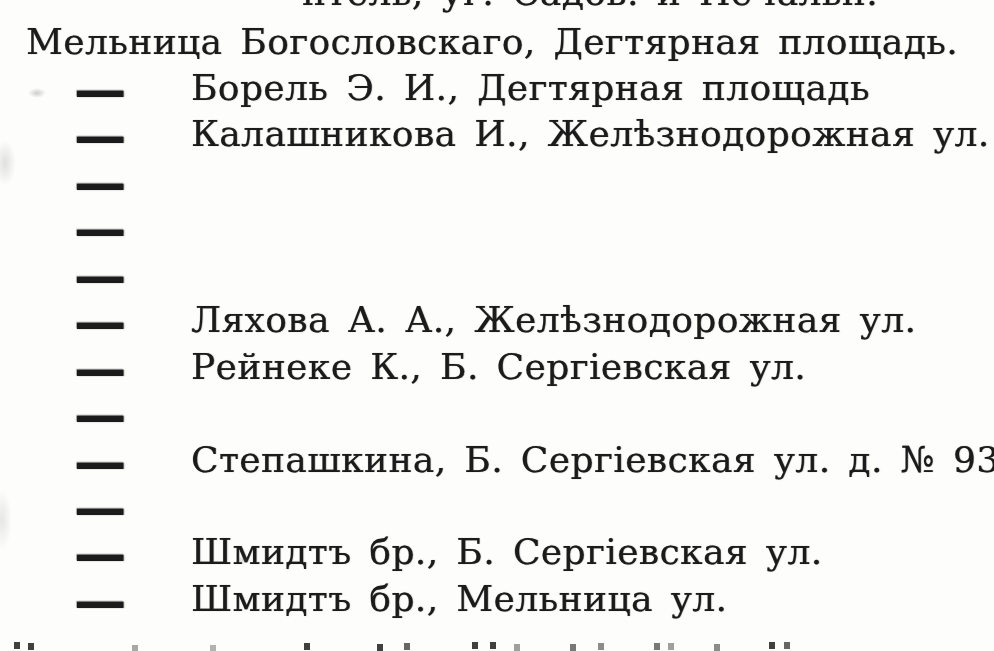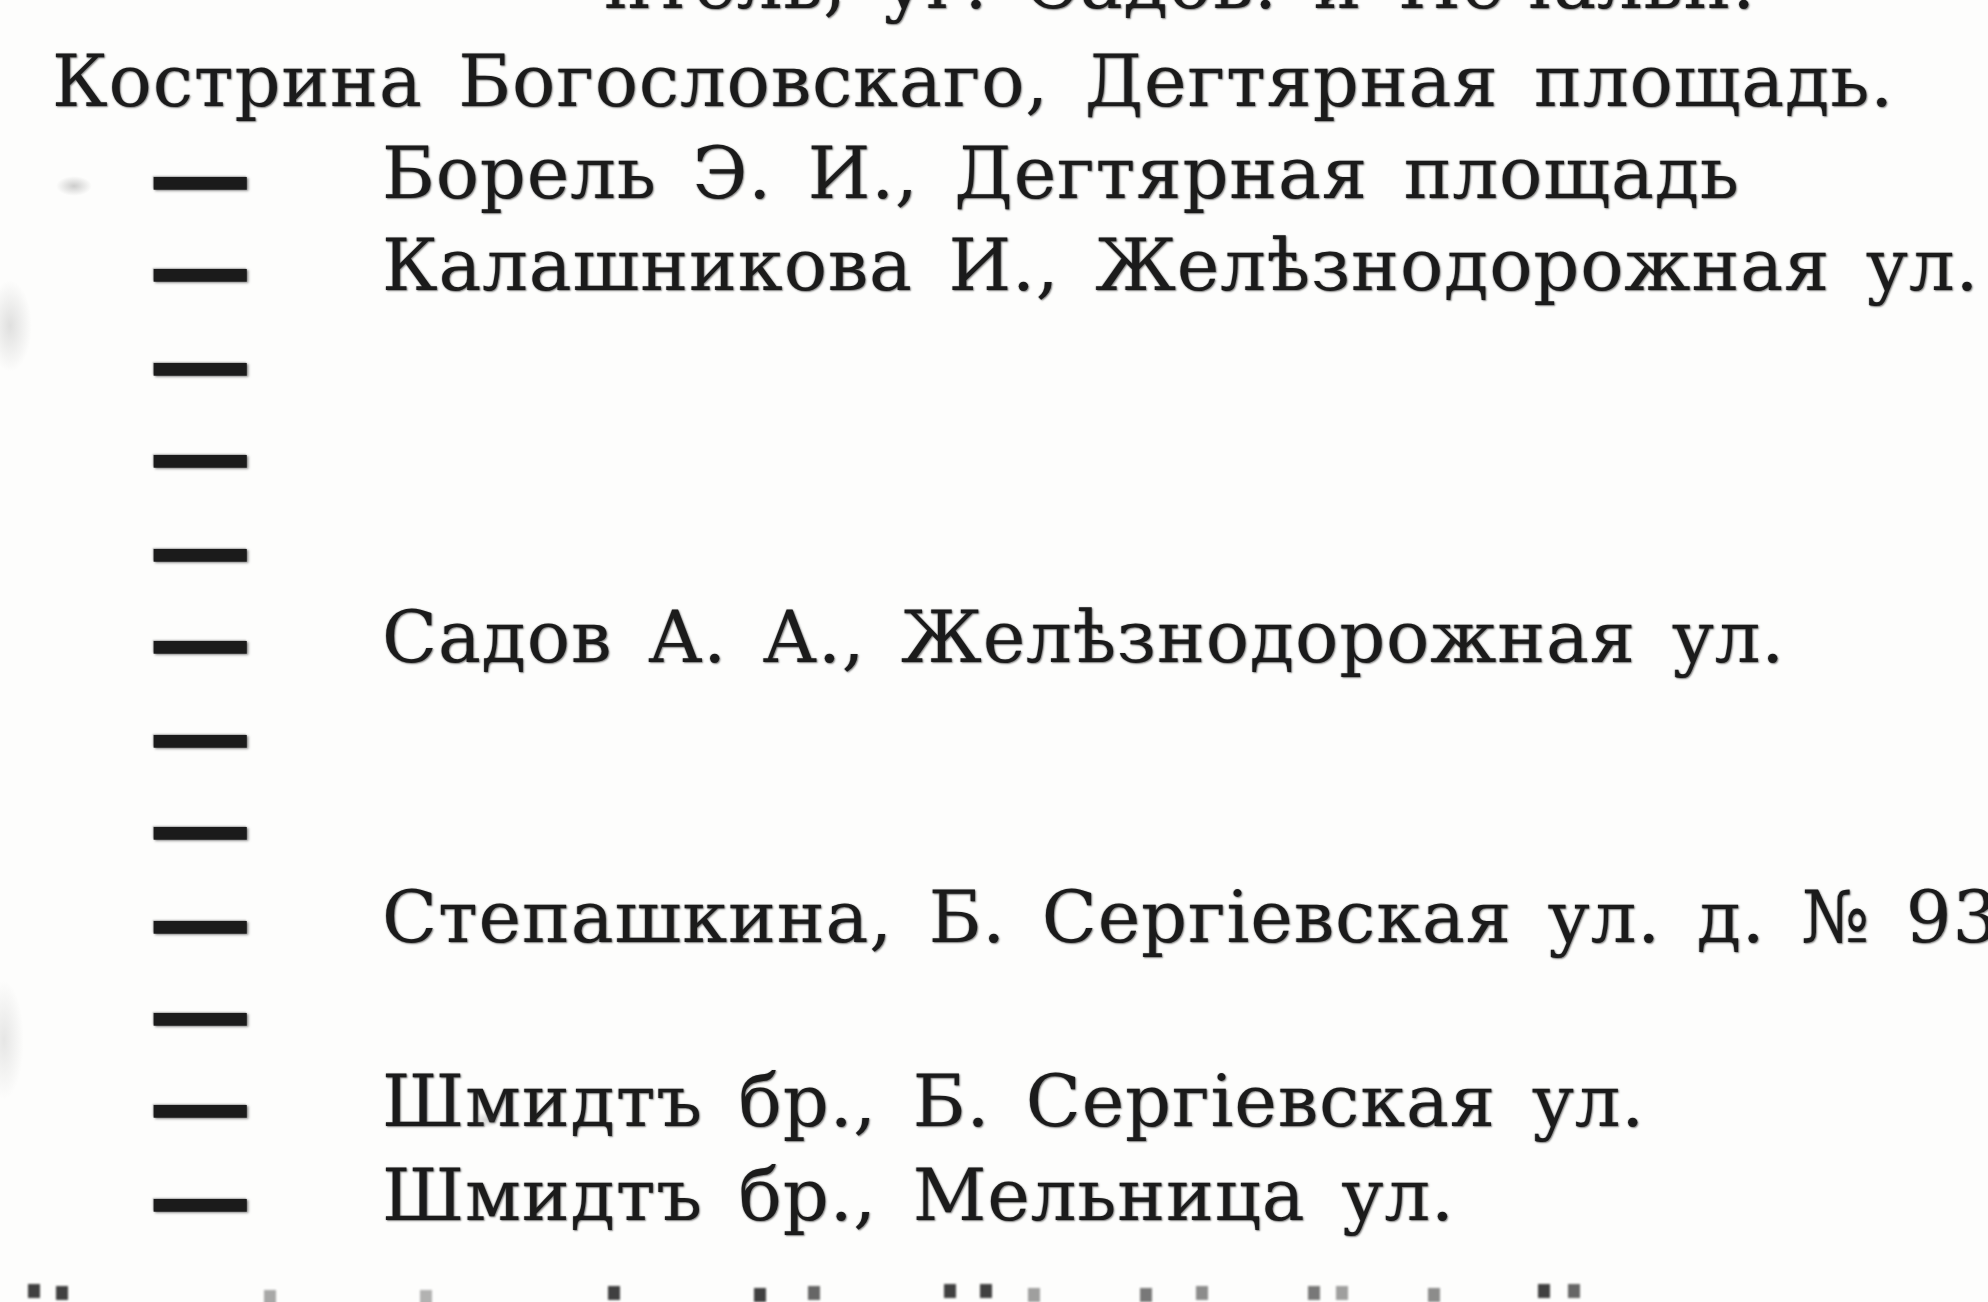--- a/index.html
+++ b/index.html
@@ -108,45 +108,46 @@
     background: radial-gradient(ellipse at center, rgba(90,90,90,0.25), rgba(90,90,90,0) 70%);
   }
 </style>
 </head>
 <body>
 
 <div class="page">
 
   <div class="line top-clip">нтель, уг. Садов. и Печальн.</div>
 
-  <div class="line lead">Кострина Богословскаго, Дегтярная площадь.</div>
+  <div class="line lead">Мельница Богословскаго, Дегтярная площадь.</div>
 
   <div class="row" style="top:68px">
     <span class="line ditto">—</span>
     <span class="line entry-text">Борель Э. И., Дегтярная площадь</span>
   </div>
   <div class="row" style="top:114px">
     <span class="line ditto">—</span>
     <span class="line entry-text">Калашникова И., Желѣзнодорожная ул.</span>
   </div>
   <div class="row" style="top:161px">
     <span class="line ditto">—</span>
   </div>
   <div class="row" style="top:207px">
     <span class="line ditto">—</span>
   </div>
   <div class="row" style="top:254px">
     <span class="line ditto">—</span>
   </div>
   <div class="row" style="top:300px">
     <span class="line ditto">—</span>
-    <span class="line entry-text">Садов А. А., Желѣзнодорожная ул.</span>
+    <span class="line entry-text">Ляхова А. А., Желѣзнодорожная ул.</span>
   </div>
   <div class="row" style="top:347px">
     <span class="line ditto">—</span>
+    <span class="line entry-text">Рейнеке К., Б. Сергіевская ул.</span>
   </div>
   <div class="row" style="top:393px">
     <span class="line ditto">—</span>
   </div>
   <div class="row" style="top:440px">
     <span class="line ditto">—</span>
     <span class="line entry-text">Степашкина, Б. Сергіевская ул. д. № 93</span>
   </div>
   <div class="row" style="top:486px">
     <span class="line ditto">—</span>

